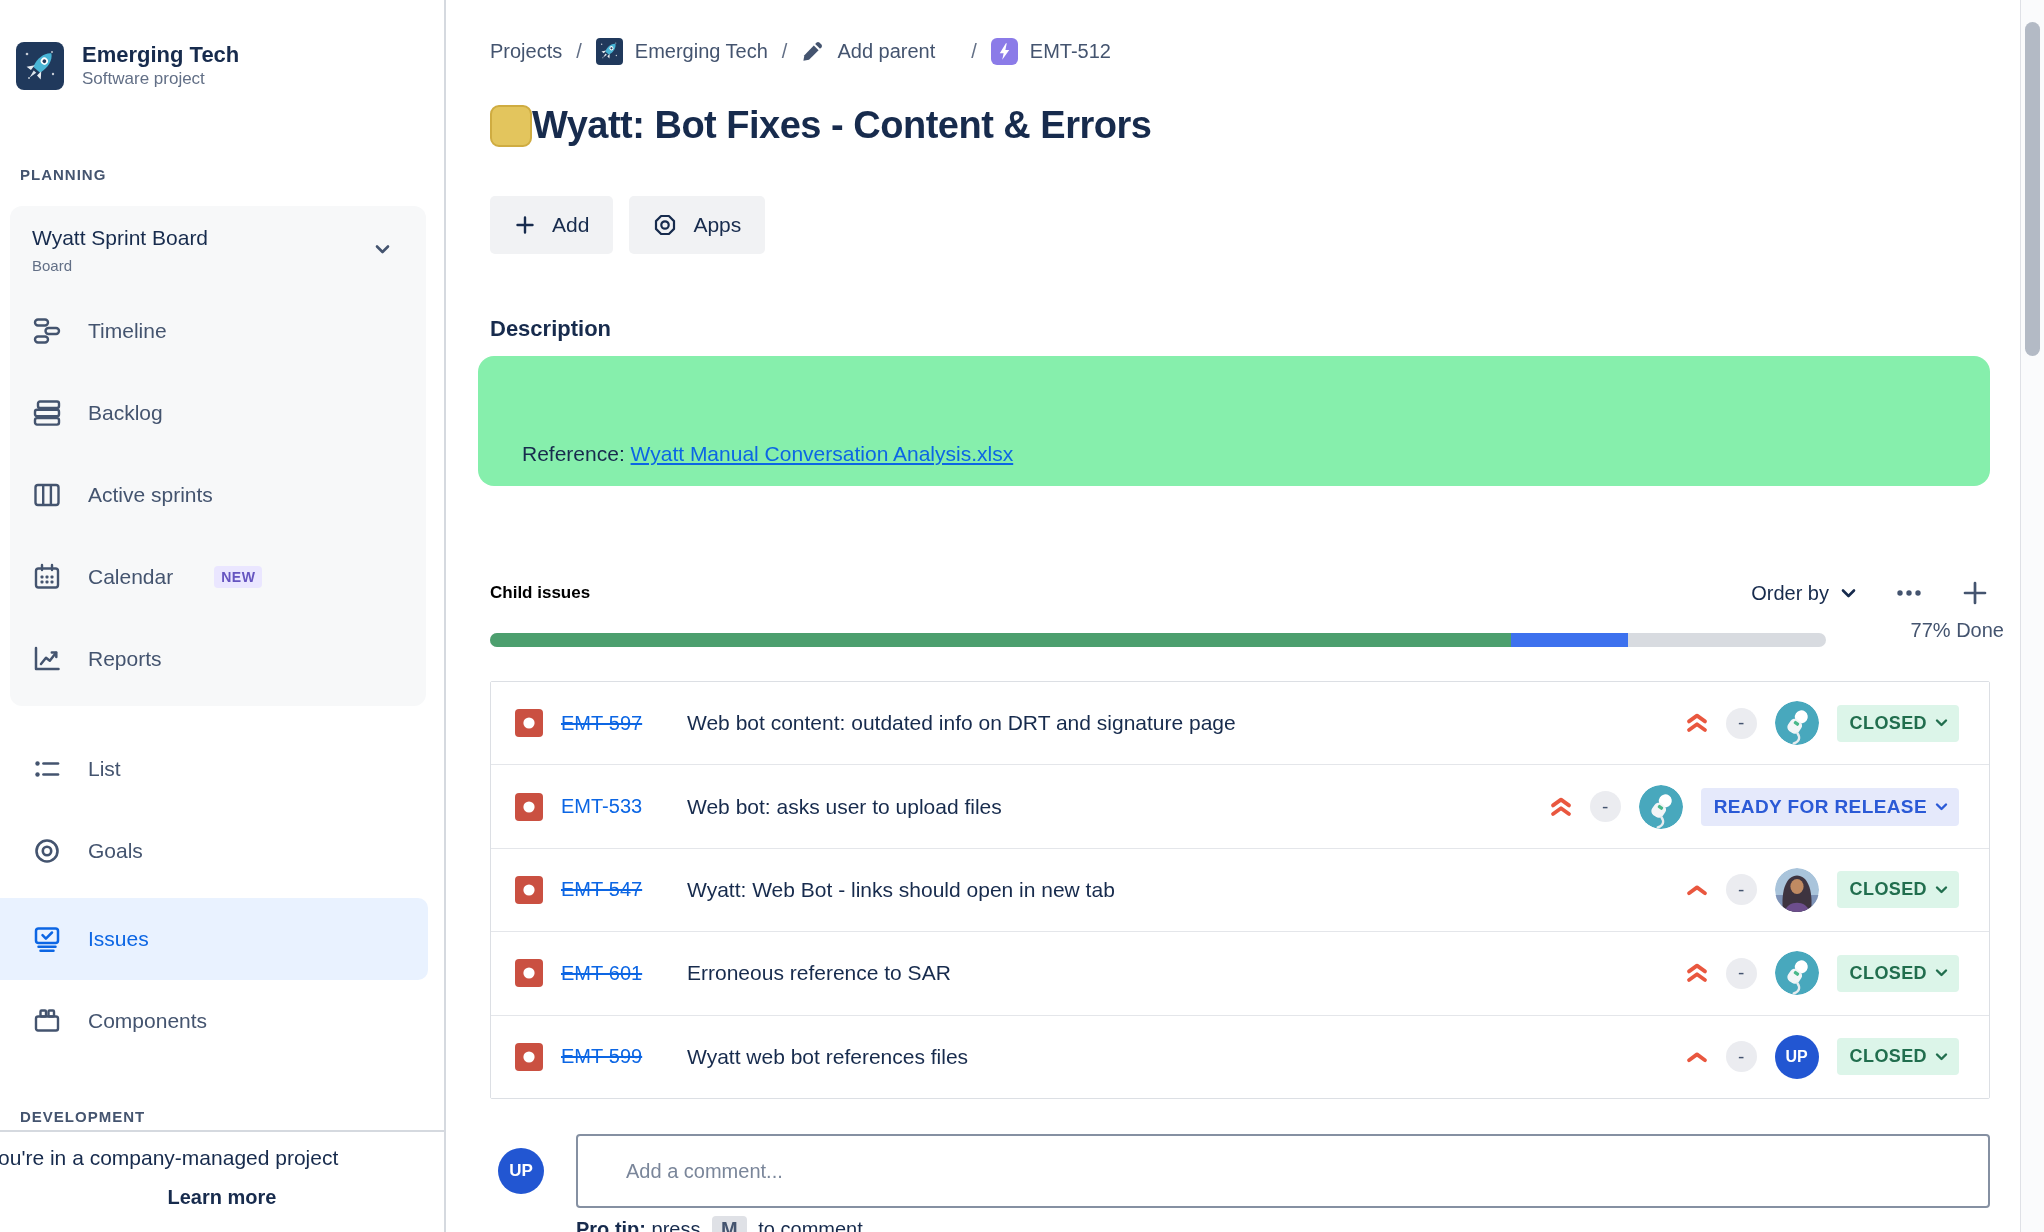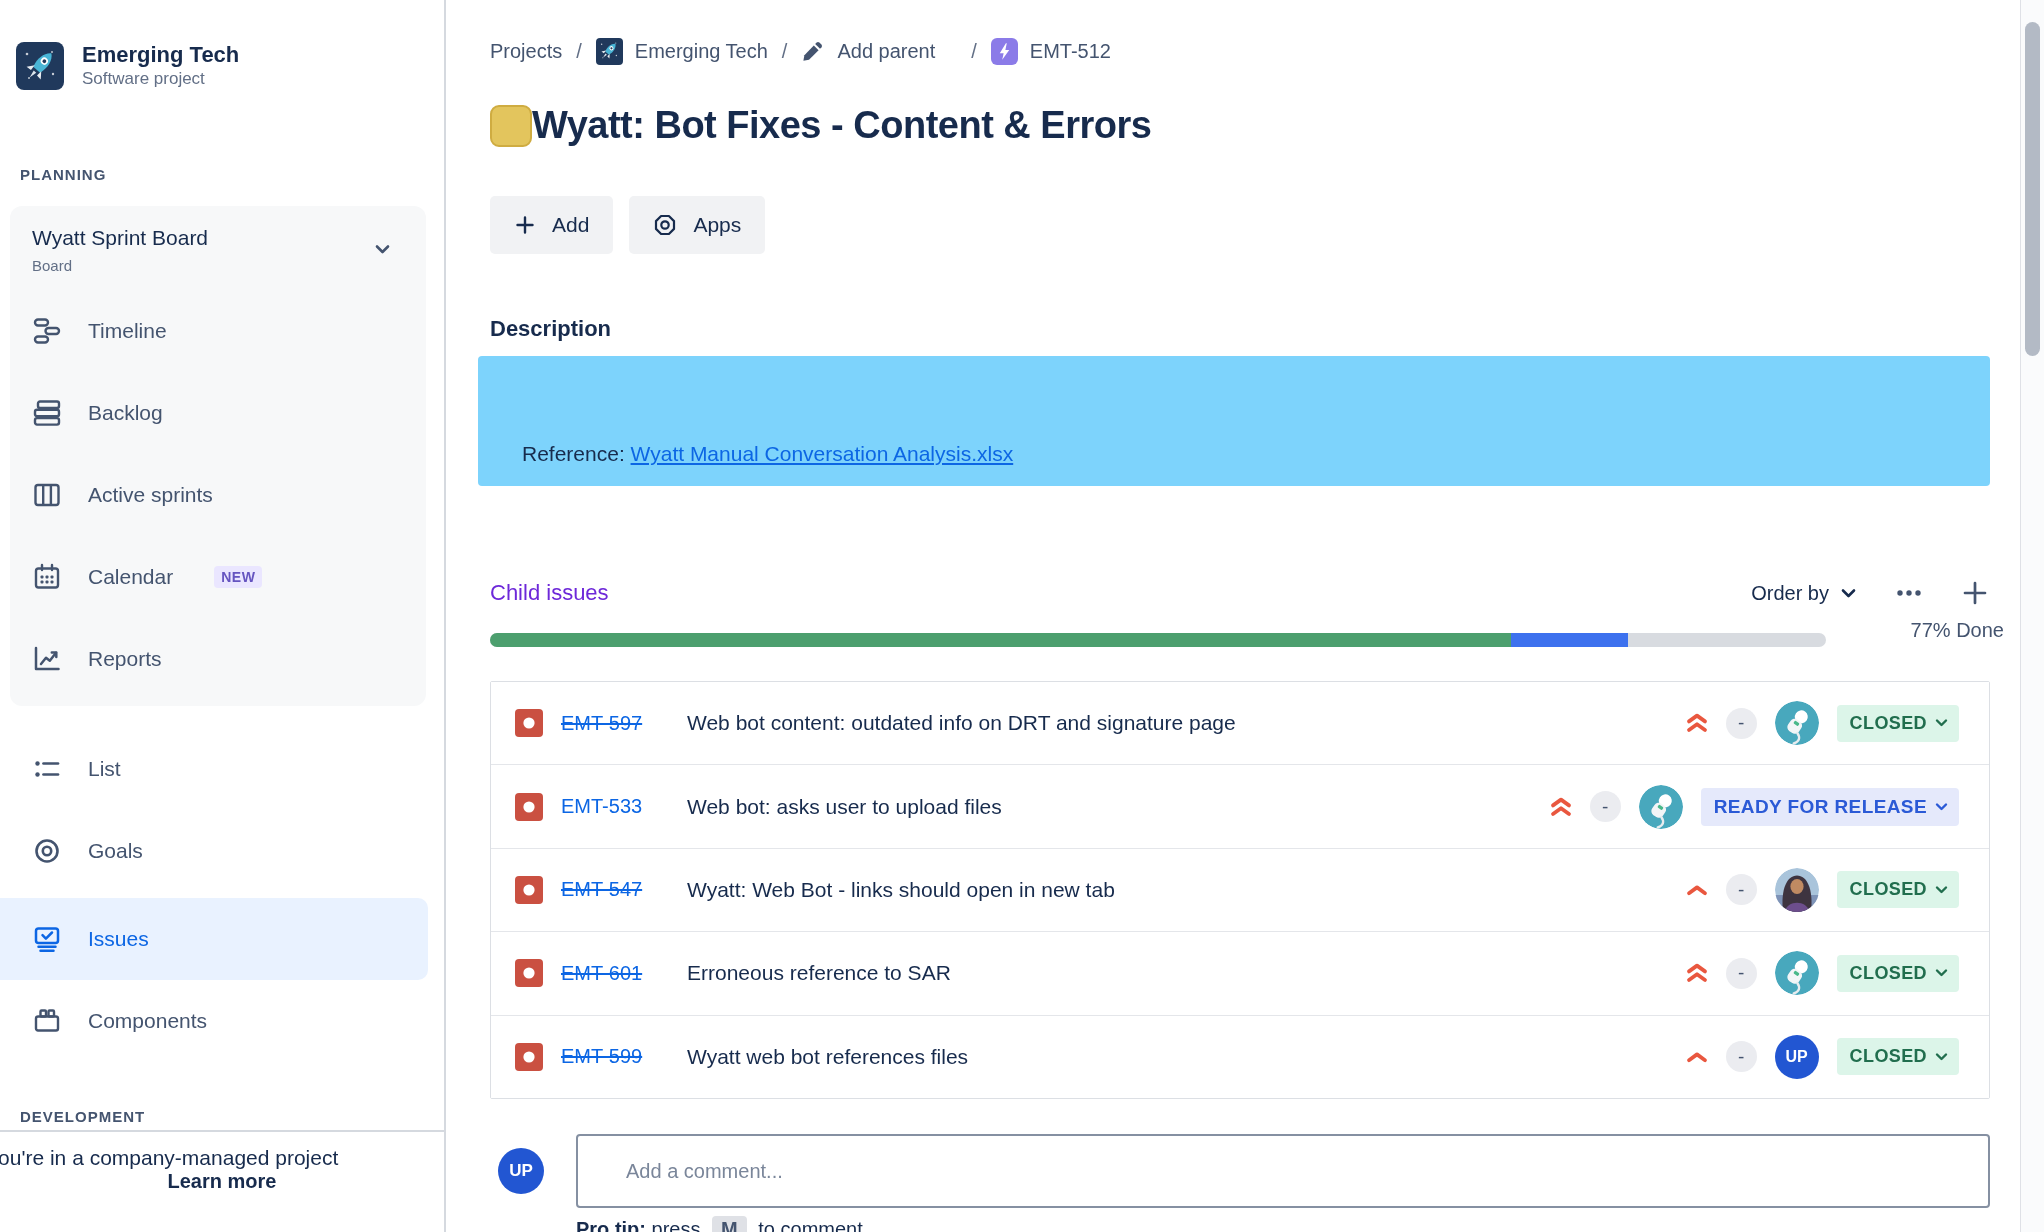--- a/index.html
+++ b/index.html
@@ -22,45 +22,45 @@
   .nav-item{display:flex;align-items:center;height:82px;padding-left:22px;gap:26px;cursor:pointer;font-size:21px;color:#44546F;}
   .nav-item .nicon{width:30px;height:30px;color:#44546F;flex:0 0 30px;}
   #nav2{position:absolute;left:0;top:728px;width:428px;}
   #nav2 .nav-item{padding-left:32px;}
   .nav-item.selected{background:#E9F2FF;border-radius:0 10px 10px 0;color:#0C66E4;margin-top:6px;}
   .nav-item.selected .nicon{color:#0C66E4;}
   .new-badge{font-size:14px;font-weight:bold;color:#6554C0;background:#EAE6FF;border-radius:4px;padding:3px 7px;letter-spacing:.5px;margin-left:15px;}
   #dev-label{top:1108px;}
   .sidebar-footer{position:absolute;left:0;top:1130px;width:444px;height:102px;background:#fff;border-top:2px solid #D5D9DF;z-index:3;}
   .footer-note{margin:14px 0 0 -14px;font-size:21px;color:#172B4D;white-space:nowrap;}
-  .footer-link{text-align:center;font-size:20px;font-weight:bold;color:#172B4D;cursor:pointer;}
+  .footer-link{margin-top:16px;text-align:center;font-size:20px;font-weight:bold;color:#172B4D;cursor:pointer;}
 
   
   #main{position:absolute;left:446px;top:0;width:1574px;height:1232px;}
   .crumbs{position:absolute;left:44px;top:28px;height:46px;display:flex;align-items:center;gap:14px;font-size:20px;color:#44546F;white-space:nowrap;}
   .crumb{cursor:pointer;}
   .crumb-sep{color:#626F86;}
   .mini-tile{width:27px;height:27px;border-radius:4px;background:#20395C;display:flex;align-items:center;justify-content:center;}
   .epic-tile{width:27px;height:27px;border-radius:6px;background:#8B7BE8;display:flex;align-items:center;justify-content:center;}
   .crumb-with-icon{display:flex;align-items:center;gap:12px;cursor:pointer;}
 
   .title-row{position:absolute;left:44px;top:104px;display:flex;align-items:center;}
   .color-swatch{width:42px;height:42px;border-radius:9px;background:#E3C55D;border:2px solid #CFAC41;box-sizing:border-box;cursor:pointer;}
   .page-title{font-size:38px;font-weight:bold;color:#172B4D;letter-spacing:-.5px;}
 
   .actions{position:absolute;left:44px;top:196px;display:flex;gap:16px;}
   .act-btn{display:flex;align-items:center;gap:16px;height:58px;padding:0 24px;background:#F1F2F4;border:none;border-radius:5px;font-size:21px;color:#172B4D;font-family:inherit;cursor:pointer;}
 
   .desc-heading{position:absolute;left:44px;top:316px;font-size:22px;font-weight:bold;color:#172B4D;}
-  .desc-box{position:absolute;left:32px;top:356px;width:1512px;height:130px;background:#7dd3fc;border-radius:4px;cursor:text;}
+  .desc-box{position:absolute;left:32px;top:356px;width:1512px;height:130px;background:#86efac;border-radius:16px;cursor:text;}
   .ref-line{position:absolute;left:44px;bottom:20px;font-size:21px;color:#172B4D;}
   .ref-link{color:#0C66E4;text-decoration:underline;cursor:pointer;}
 
   .child-head{position:absolute;left:44px;top:568px;width:1500px;height:50px;display:flex;align-items:center;}
-  .child-title{font-size:22px;font-weight:normal;color:#6d28d9;}
+  .child-title{font-size:17px;font-weight:bold;color:#000000;}
   .child-controls{margin-left:auto;display:flex;align-items:center;gap:36px;}
   .order-by{display:flex;align-items:center;gap:10px;font-size:20px;color:#172B4D;cursor:pointer;}
   .icon-btn{background:none;border:none;padding:2px;cursor:pointer;color:#44546F;}
 
   .progress{position:absolute;left:44px;top:633px;width:1336px;height:14px;border-radius:7px;overflow:hidden;display:flex;background:#D8DBE0;}
   .seg-done{width:76.4%;background:#4C9F6E;}
   .seg-prog{width:8.8%;background:#3D71EE;}
   .progress-label{position:absolute;right:16px;top:619px;font-size:20px;color:#44546F;}
 
   .issue-table{position:absolute;left:44px;top:681px;width:1500px;border:1px solid #DCDFE4;border-radius:2px;box-sizing:border-box;}

